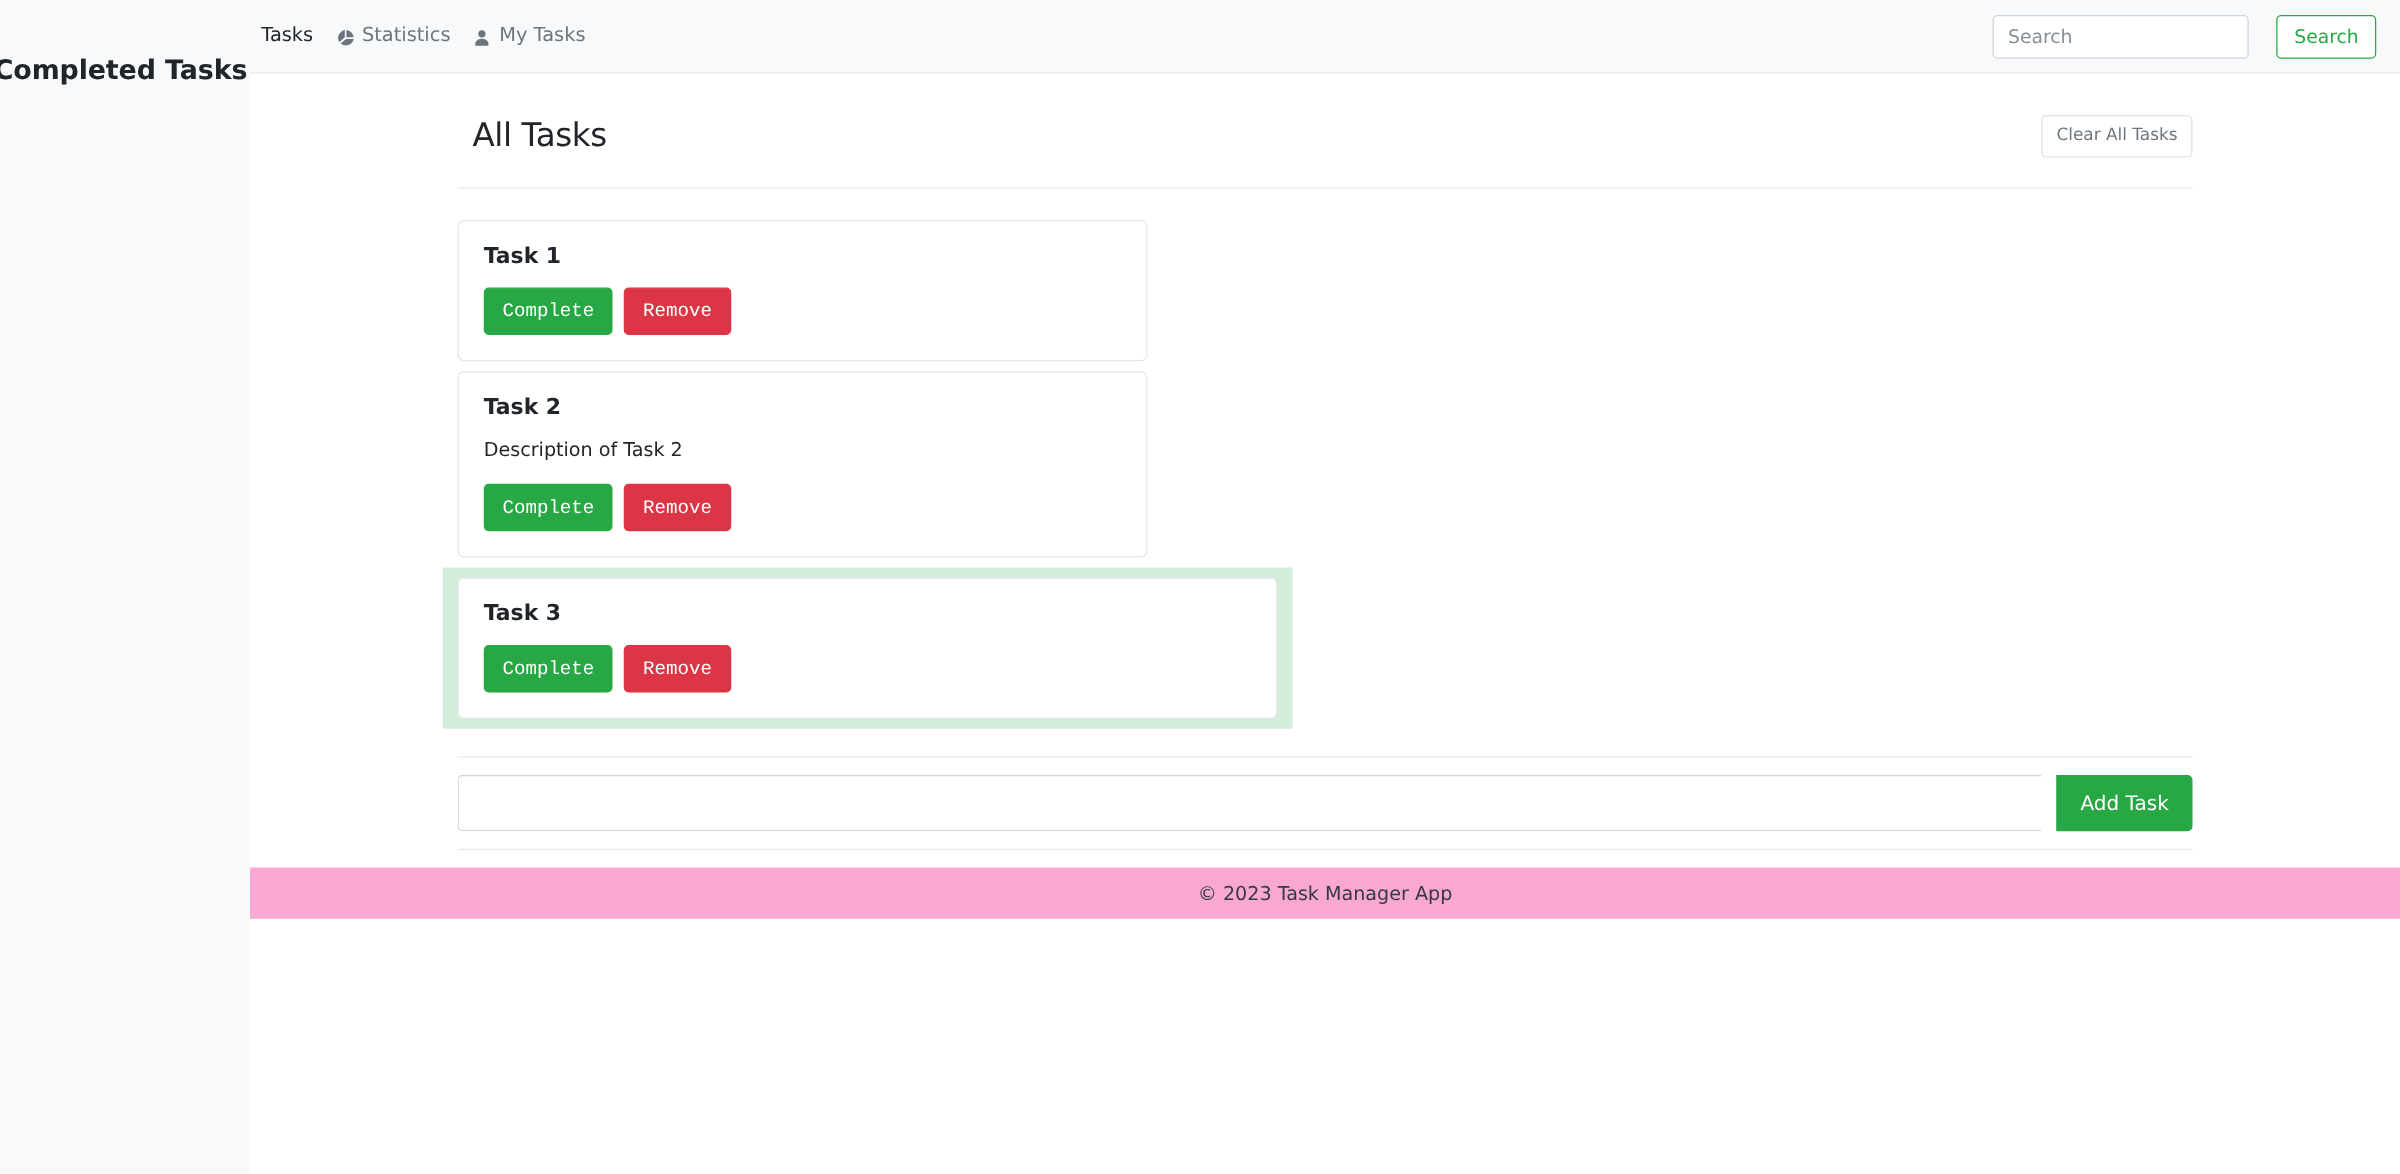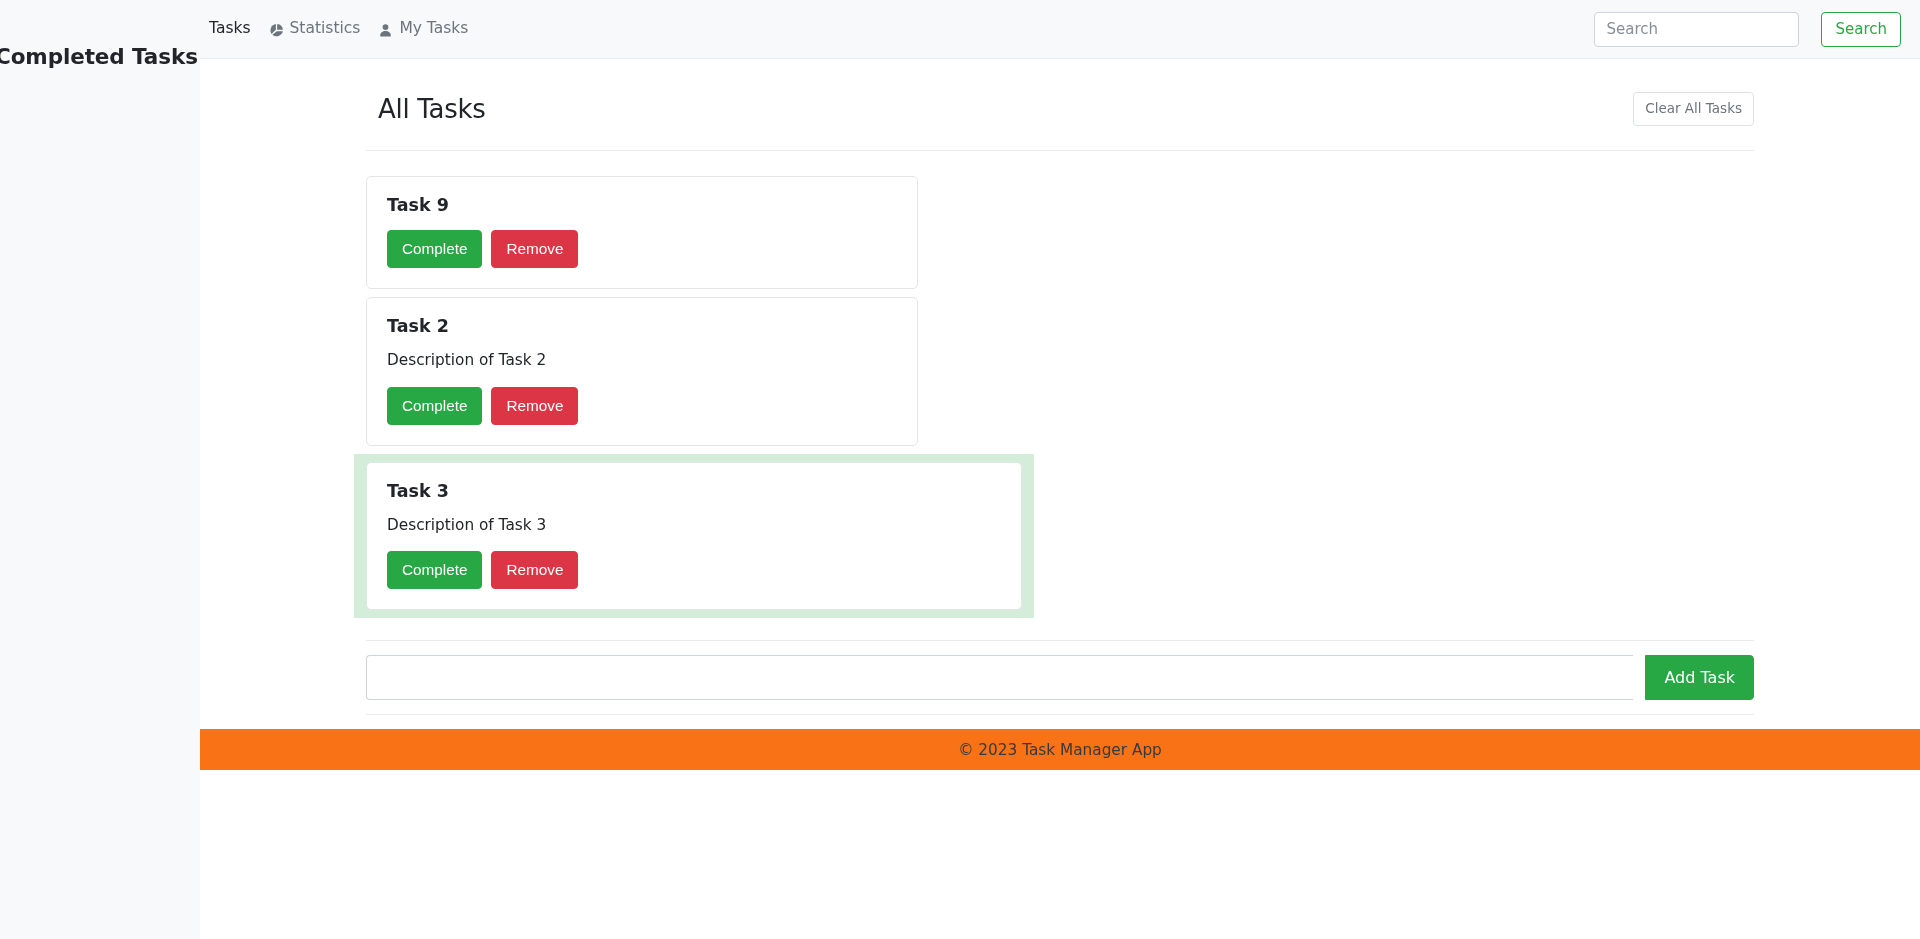--- a/index.html
+++ b/index.html
@@ -188,21 +188,21 @@
     line-height: 1.2;
   }
   .task-actions {
     display: flex;
     gap: 9px;
   }
   .btn {
     border: 1px solid transparent;
     border-radius: 4px;
     font-size: 15.3px;
-    font-family: Liberation Sans, sans-serif;
+    font-family: Liberation Mono, monospace;
     color: #ffffff;
     padding: 7px 14px;
     cursor: pointer;
     line-height: 1.45;
   }
   .btn-complete { background: #28a745; border-color: #28a745; }
   .btn-remove   { background: #dc3545; border-color: #dc3545; }
 
   
   .add-form-wrap {
@@ -241,21 +241,21 @@
     cursor: pointer;
     white-space: nowrap;
   }
   .form-bottom-rule {
     border-bottom: 1px solid #e9ecef;
   }
 
   
   .footer {
     height: 41px;
-    background: #f97316;
+    background: #f9a8d4;
     display: flex;
     align-items: center;
     justify-content: center;
     margin-top: 14px;
   }
   .footer-text {
     font-size: 15.3px;
     color: #343a40;
   }
 </style>
@@ -308,41 +308,40 @@
     <div class="container">
 
       <div class="page-head">
         <h1 class="page-title">All Tasks</h1>
         <button class="clear-btn">Clear All Tasks</button>
       </div>
 
       <div class="task-list" id="task-list">
           <div class="task-row">
             <div class="task-card">
-              <div class="task-title">Task 9</div>
+              <div class="task-title">Task 1</div>
               <div class="task-actions">
                 <button class="btn btn-complete">Complete</button>
                 <button class="btn btn-remove">Remove</button>
               </div>
             </div>
           </div>
           <div class="task-row">
             <div class="task-card">
               <div class="task-title">Task 2</div>
               <div class="task-desc">Description of Task 2</div>
               <div class="task-actions">
                 <button class="btn btn-complete">Complete</button>
                 <button class="btn btn-remove">Remove</button>
               </div>
             </div>
           </div>
           <div class="task-row completed">
             <div class="task-card">
               <div class="task-title">Task 3</div>
-              <div class="task-desc">Description of Task 3</div>
               <div class="task-actions">
                 <button class="btn btn-complete">Complete</button>
                 <button class="btn btn-remove">Remove</button>
               </div>
             </div>
           </div>
         </div>
 
       <div class="add-form-wrap">
         <div class="add-form">

